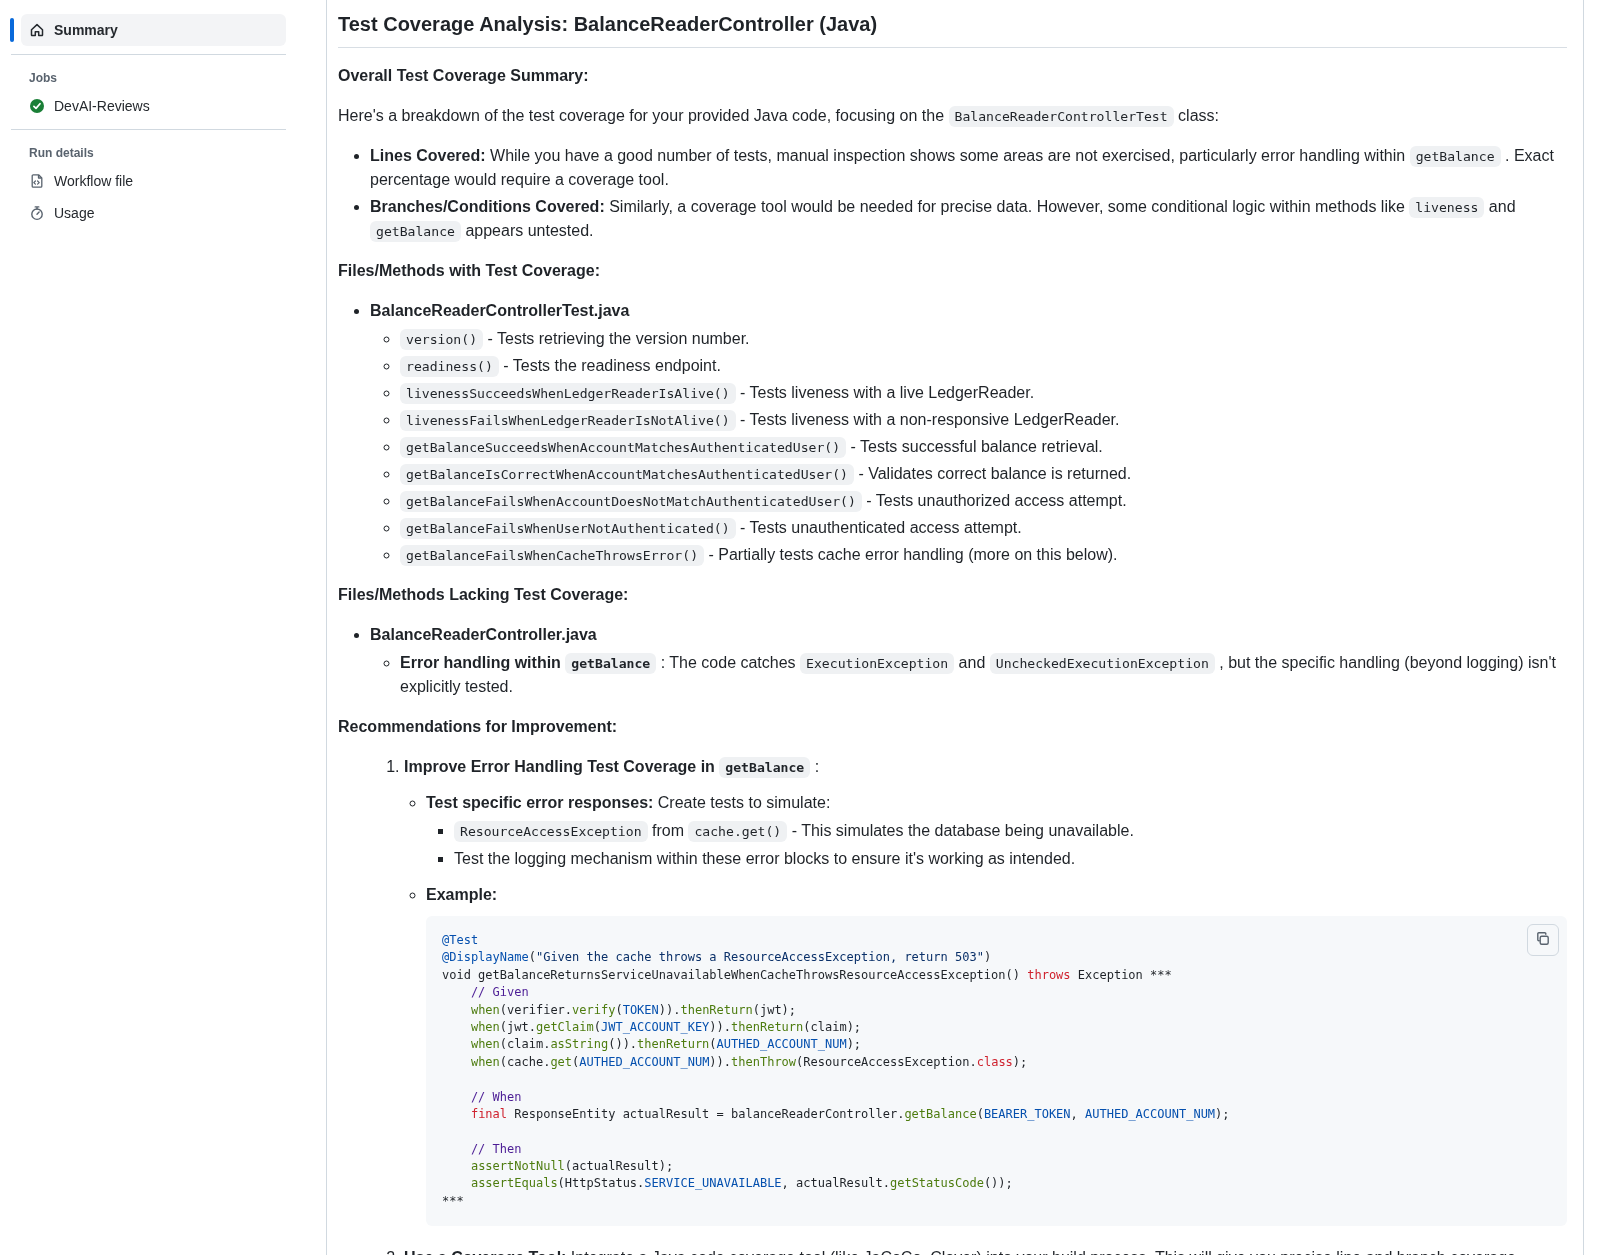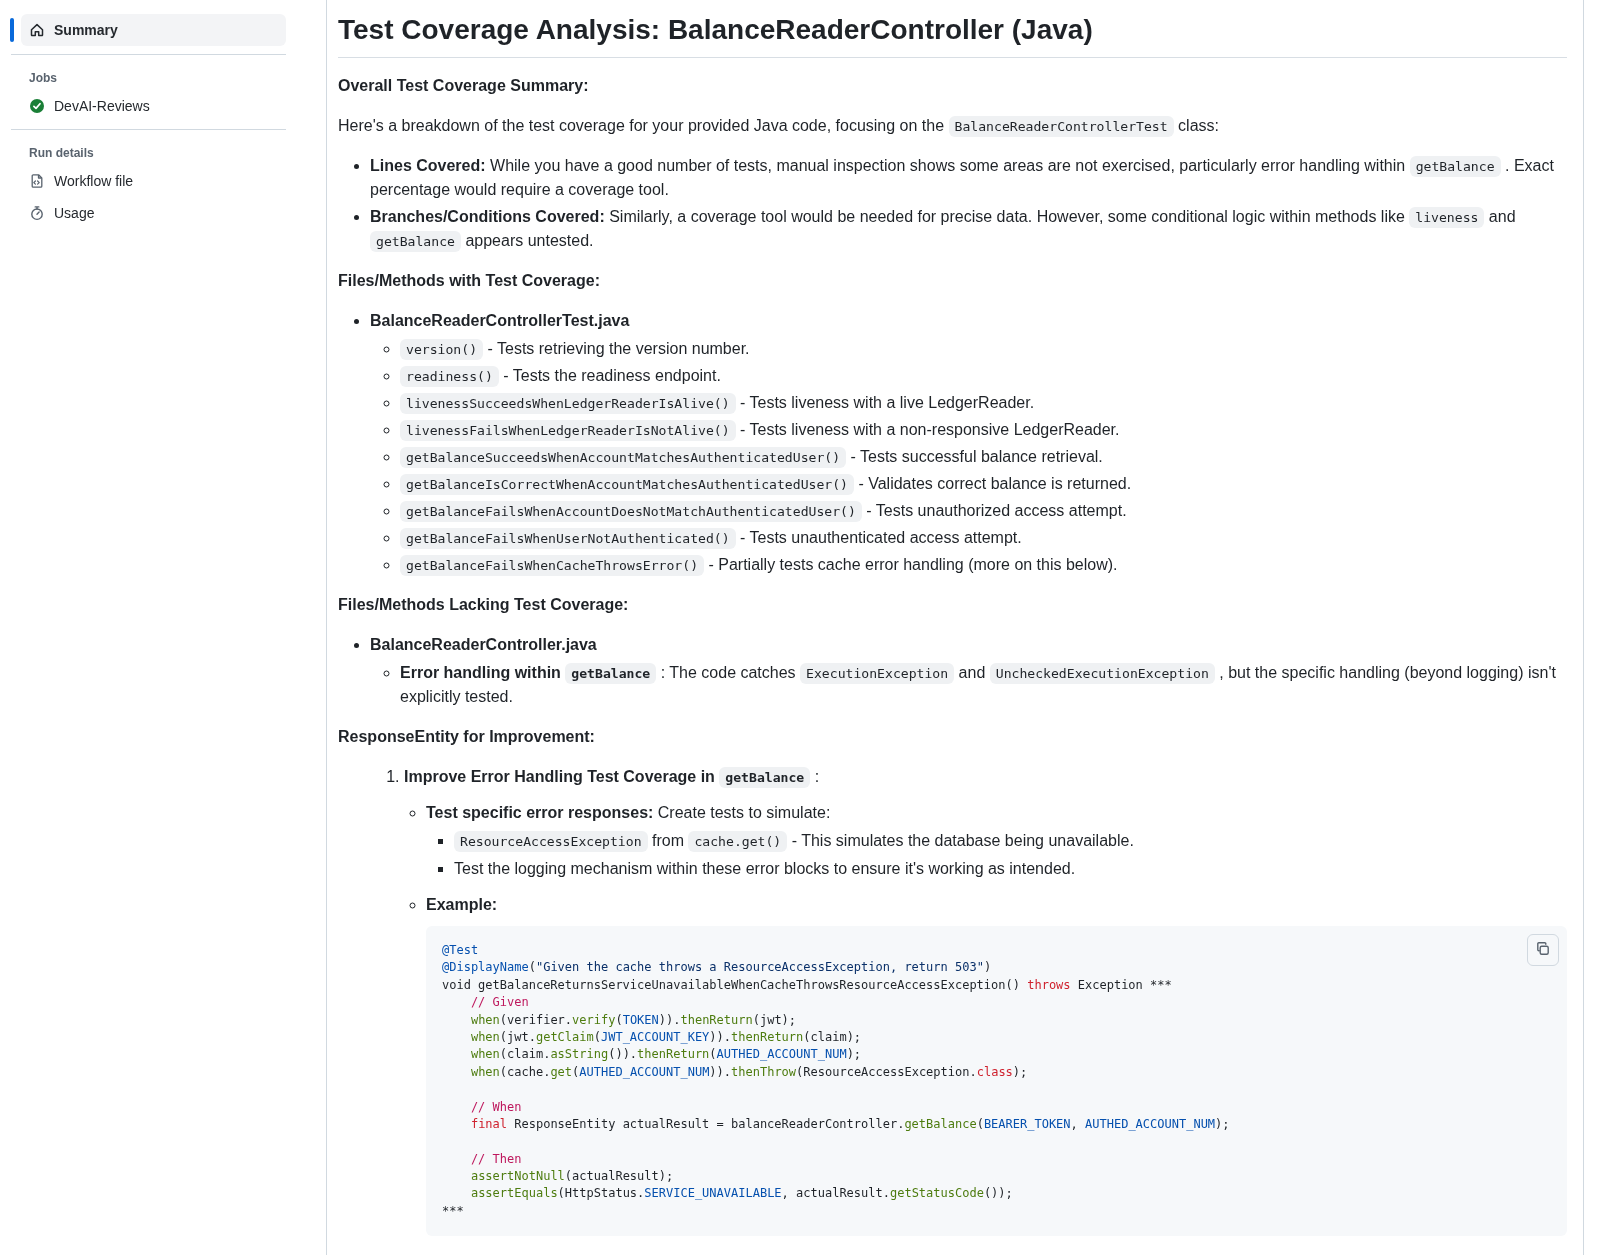--- a/index.html
+++ b/index.html
@@ -48,21 +48,21 @@
     margin-right: 16px;
     padding: 12px 16px 40px 11px;
     border-right: 1px solid #d1d9e0;
     overflow: hidden;
   }
   .md { max-width: 1240px; }
   h2.page-title {
     margin: 0 0 16px 0;
     padding-bottom: 10px;
     border-bottom: 1px solid #d8dee4;
-    font-size: 28px; font-weight: 600; line-height: 1.25;
+    font-size: 20px; font-weight: 600; line-height: 1.25;
   }
   .md p { margin: 0 0 16px 0; line-height: 1.5; }
   .md ul { margin: 0 0 16px 0; padding-left: 32px; }
   .md ul ul { list-style-type: circle; margin: 4px 0 0 0; padding-left: 30px; }
   .md li { line-height: 1.5; margin-top: 3px; }
   .md ol { margin: 0 0 16px 0; padding-left: 26px; }
   .md ol > li { margin-top: 20px; line-height: 1.5; margin-left: 40px; }
   .md ol > li:first-child { margin-top: 0; }
   .md ol ul { list-style-type: circle; margin: 12px 0 0 0; padding-left: 22px; }
   .md ol ul ul { list-style-type: square; margin: 2px 0 0 0; padding-left: 28px; }
@@ -91,21 +91,21 @@
     line-height: 1.45;
     overflow: hidden;
     color: #1f2328;
   }
   .code-line { white-space: pre; min-height: 17px; }
   .tok-p { color: #1f2328; }
   .tok-k { color: #cf222e; }
   .tok-f { color: #4d7c0f; }
   .tok-c { color: #0550ae; }
   .tok-s { color: #0a3069; }
-  .tok-m { color: #be185d; text-align: right; }
+  .tok-m { color: #4c1d95; text-align: right; }
 
   .copy-btn {
     position: absolute; top: 8px; right: 8px;
     width: 32px; height: 32px;
     border: 1px solid #d1d9e0; border-radius: 6px;
     background: #f6f8fa;
     display: flex; align-items: center; justify-content: center;
     cursor: pointer; padding: 0;
   }
 </style>
@@ -201,21 +201,21 @@
     <p><strong>Files/Methods Lacking Test Coverage:</strong></p>
     <ul>
       <li>
         <span><strong>BalanceReaderController.java</strong></span>
         <ul>
           <li><strong>Error handling within </strong><code class="ic b">getBalance</code> : The code catches <code class="ic">ExecutionException</code> and <code class="ic">UncheckedExecutionException</code> , but the specific handling (beyond logging) isn't explicitly tested.</li>
         </ul>
       </li>
     </ul>
 
-    <p><strong>ResponseEntity for Improvement:</strong></p>
+    <p><strong>Recommendations for Improvement:</strong></p>
     <ol>
       <li>
         <span><strong>Improve Error Handling Test Coverage in </strong><code class="ic b">getBalance</code> :</span>
         <ul>
           <li>
             <span><strong>Test specific error responses:</strong> Create tests to simulate:</span>
             <ul>
               <li><code class="ic">ResourceAccessException</code> from <code class="ic">cache.get()</code> - This simulates the database being unavailable.</li>
               <li>Test the logging mechanism within these error blocks to ensure it's working as intended.</li>
             </ul>

